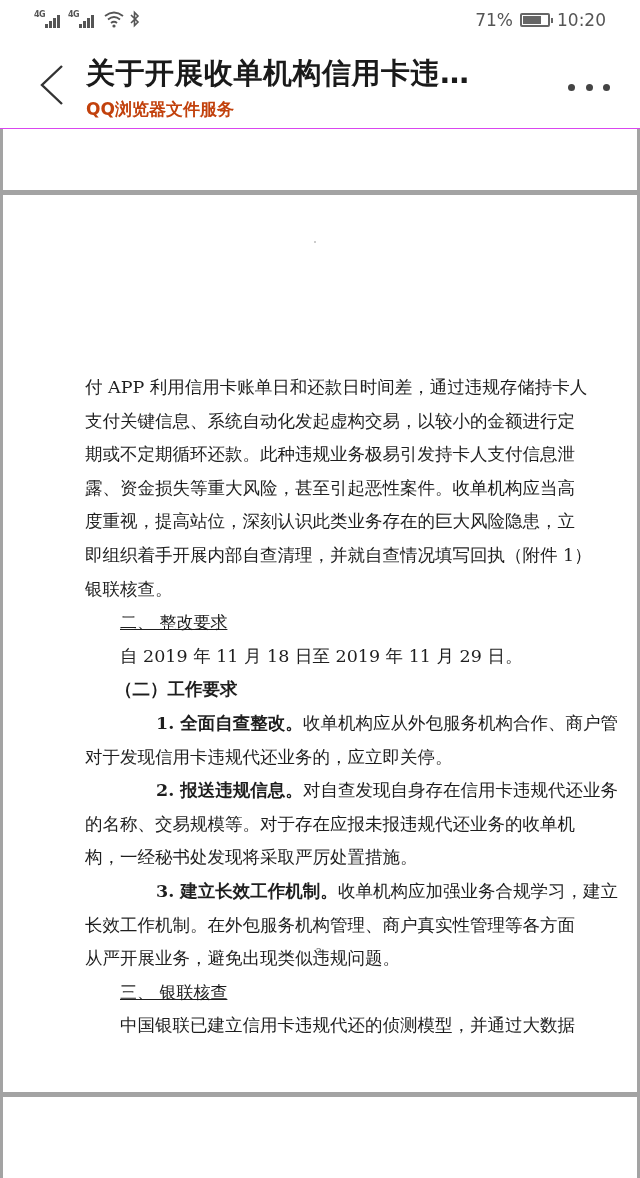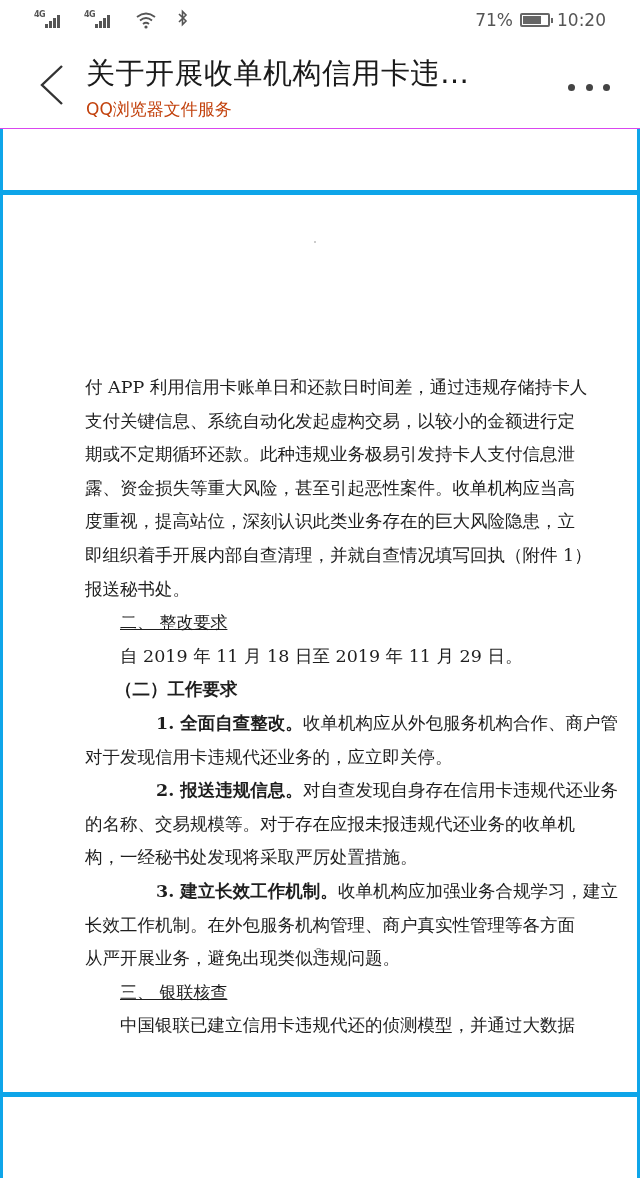--- a/index.html
+++ b/index.html
@@ -14,21 +14,21 @@
     .status-bar {
       position: absolute;
       left: 0; top: 0;
       width: 640px; height: 42px;
       background: #ffffff;
       color: #444;
     }
     .sb-left {
       position: absolute;
       left: 34px; top: 10px;
-      display: flex; align-items: center; gap: 20px;
+      display: flex; align-items: flex-start; gap: 4px;
       height: 20px;
     }
     .signal {
       position: relative;
       width: 30px; height: 20px;
     }
     .signal .net {
       position: absolute; left: 0; top: 0;
       font-size: 8px; font-weight: bold; color: #555;
       letter-spacing: -0.5px;
@@ -66,20 +66,21 @@
     .battery .cap {
       position: absolute; right: -5px; top: 3px;
       width: 2px; height: 5px; background: #666;
     }
     .header {
       position: absolute;
       left: 0; top: 42px;
       width: 640px; height: 86px;
       background: #ffffff;
       border-bottom: 3px solid #d946ef;
+      font-weight: bold;
     }
     .back-btn {
       position: absolute;
       left: 34px; top: 18px;
       width: 36px; height: 50px;
       cursor: pointer;
     }
     .title {
       position: absolute;
       left: 86px; top: 12px;
@@ -104,21 +105,21 @@
       cursor: pointer;
     }
     .more-btn i {
       display: block; width: 7px; height: 7px; border-radius: 50%;
       background: #444;
     }
     .viewer {
       position: absolute;
       left: 0; top: 129px;
       width: 640px; height: 1049px;
-      background: #0ea5e9;
+      background: #a3a3a3;
       overflow: hidden;
     }
     .page {
       position: absolute;
       left: 3px; width: 634px;
       background: #ffffff;
     }
     .page-prev { top: 0; height: 61px; }
     .page-cur  { top: 66px; height: 897px; }
     .page-next { top: 968px; height: 90px; }
@@ -228,21 +229,21 @@
 
   <div class="page page-cur">
     <span class="speck" style="left:311px; top:46px;"></span>
     <div class="doc-text">
       <div class="doc-line">付 APP 利用信用卡账单日和还款日时间差，通过违规存储持卡人</div>
       <div class="doc-line">支付关键信息、系统自动化发起虚构交易，以较小的金额进行定</div>
       <div class="doc-line">期或不定期循环还款。此种违规业务极易引发持卡人支付信息泄</div>
       <div class="doc-line">露、资金损失等重大风险，甚至引起恶性案件。收单机构应当高</div>
       <div class="doc-line">度重视，提高站位，深刻认识此类业务存在的巨大风险隐患，立</div>
       <div class="doc-line">即组织着手开展内部自查清理，并就自查情况填写回执（附件 1）</div>
-      <div class="doc-line last">报送秘书处。</div>
+      <div class="doc-line last">银联核查。</div>
 
       <div class="doc-line indent-h h1">二、 整改要求</div>
       <div class="doc-line indent-h">自 2019 年 11 月 18 日至 2019 年 11 月 29 日。</div>
       <div class="doc-line sub-h">（二）工作要求</div>
 
       <div class="doc-line indent"><span class="bold">1. 全面自查整改。</span><span>收单机构应从外包服务机构合作、商户管</span></div>
       <div class="doc-line last">对于发现信用卡违规代还业务的，应立即关停。</div>
 
       <div class="doc-line indent"><span class="bold">2. 报送违规信息。</span><span>对自查发现自身存在信用卡违规代还业务</span></div>
       <div class="doc-line">的名称、交易规模等。对于存在应报未报违规代还业务的收单机</div>

